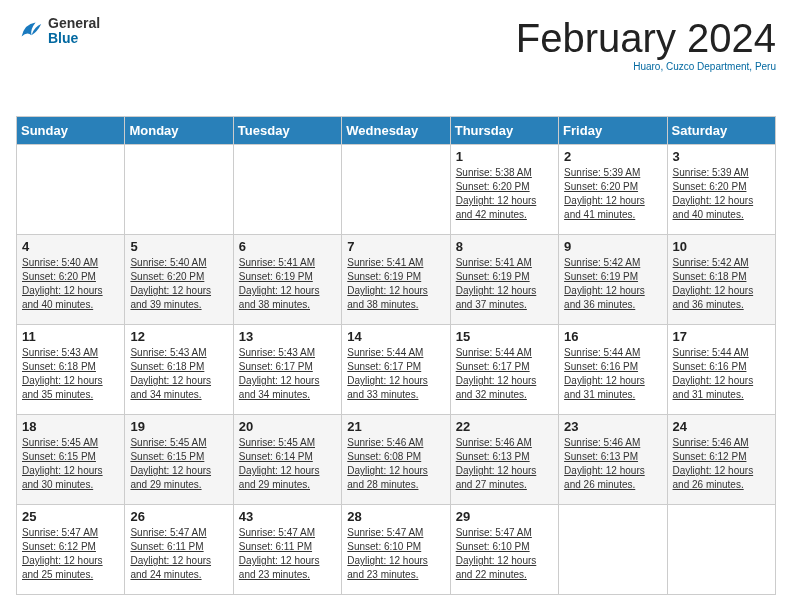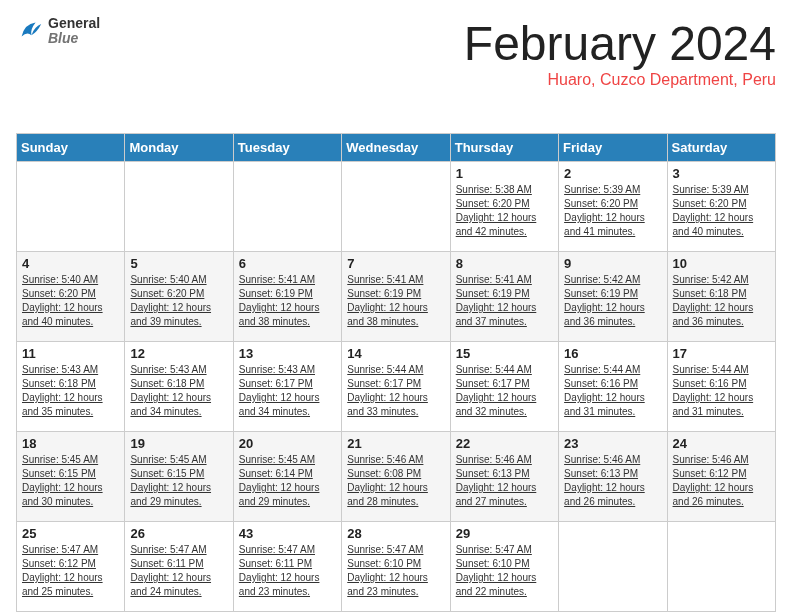--- a/index.html
+++ b/index.html
@@ -20,36 +20,36 @@
       display: flex;
       align-items: center;
       gap: 4px;
     }
     .logo-text {
       font-size: 14px;
       font-weight: bold;
       line-height: 1.1;
     }
     .logo-general { color: #333; }
-    .logo-blue { color: #737373; font-style: italic; }
+    .logo-blue { color: #0369a1; }
     .logo-bird {
       width: 28px;
       height: 28px;
     }
     .title-block {
       text-align: right;
     }
     .calendar-title {
-      font-size: 48px;
+      font-size: 40px;
       font-weight: normal;
       color: #222;
     }
     .calendar-subtitle {
-      font-size: 16px;
-      color: #ef4444;
+      font-size: 10px;
+      color: #0369a1;
     }
     table {
       width: 100%;
       border-collapse: collapse;
       table-layout: fixed;
       margin-top: 44px;
     }
     th {
       background-color: #2980b9;
       color: #fff;

